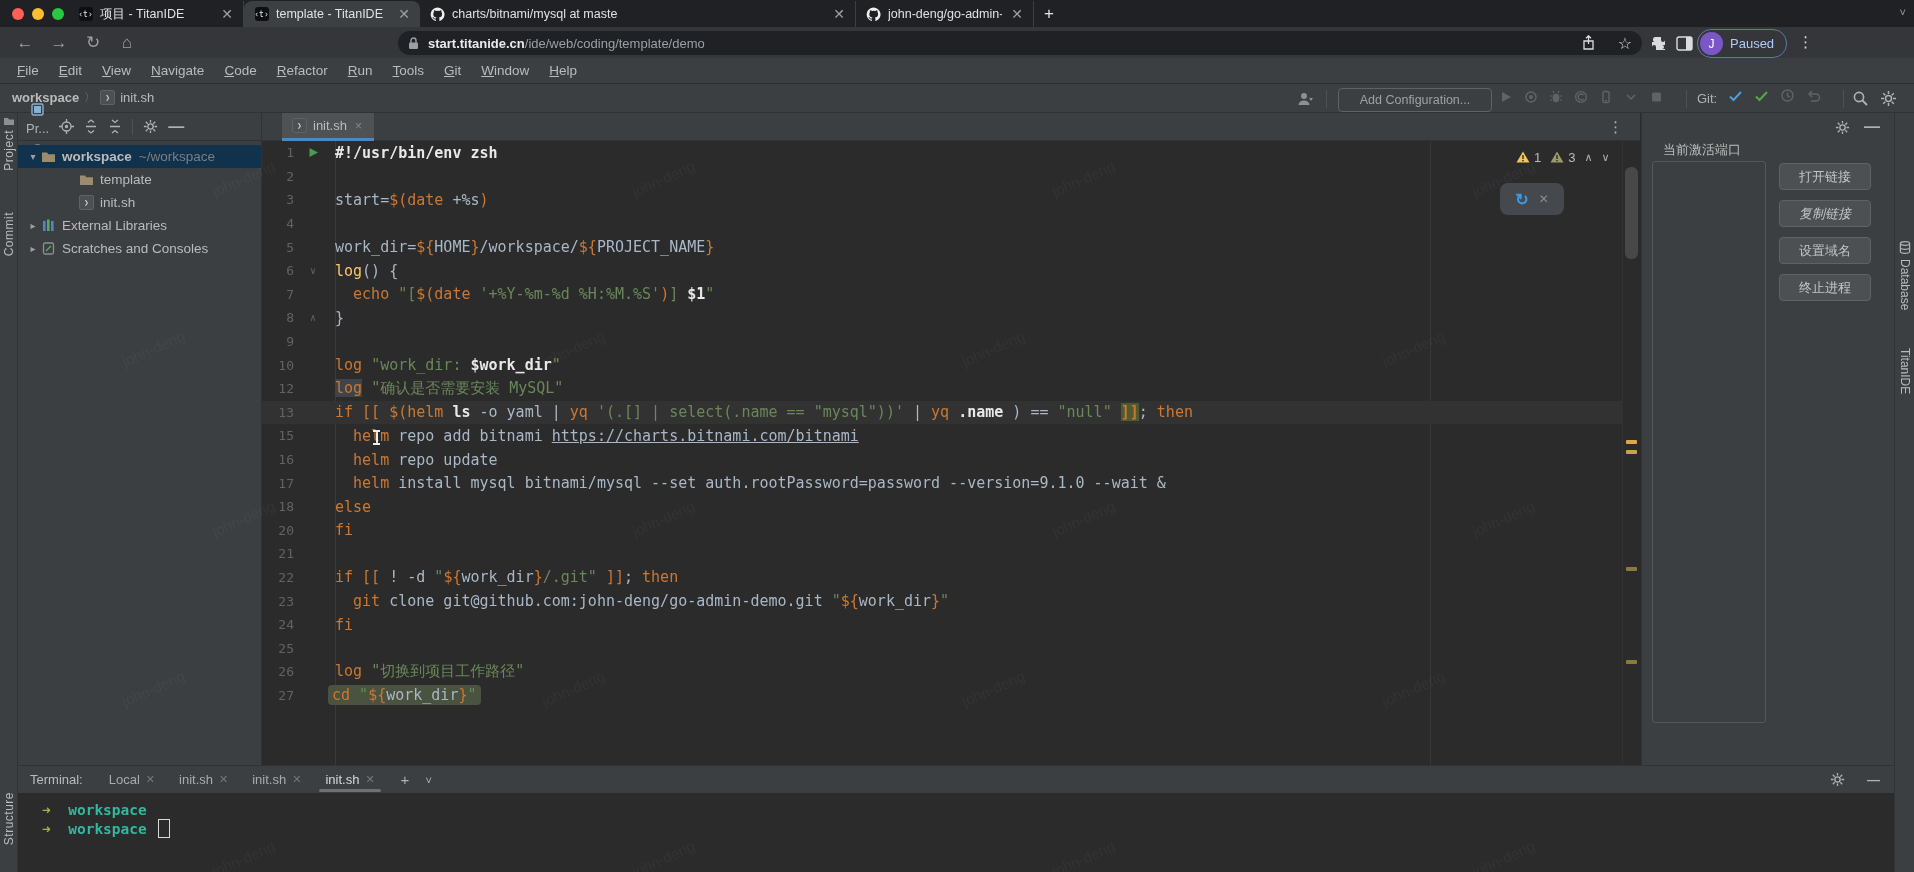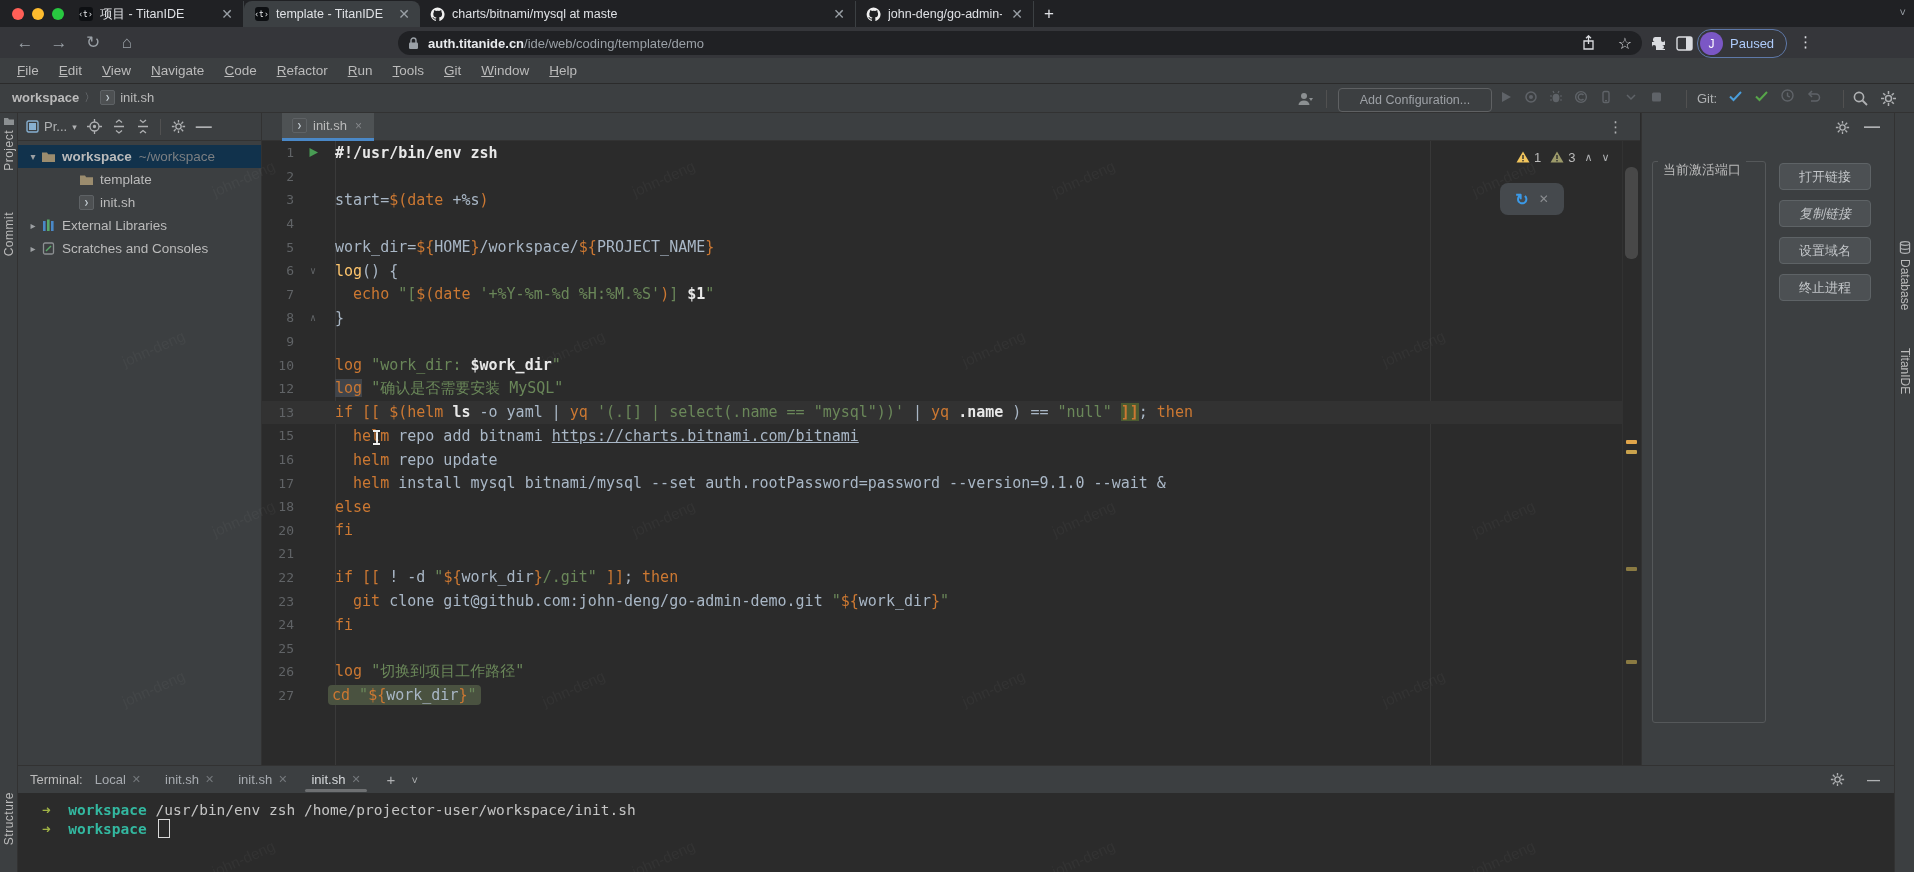--- a/index.html
+++ b/index.html
@@ -88,21 +88,21 @@
   #kebab-editor{left:1608px;top:118px;color:#afb1b3;font-size:15px;}
   #ibeam{left:372px;top:428px;width:9px;height:17px;color:#e8e8e8;}
   #ibeam:before{content:"";position:absolute;left:4px;top:2px;width:1.5px;height:13px;background:#efefef;box-shadow:0 0 1px #000;}
   #ibeam i{position:absolute;left:1px;width:7px;height:1.5px;background:#efefef;box-shadow:0 0 1px #000;}
   #ibeam i.b{top:15px;} #ibeam i.t{top:2px;}
   
   #rpanel{left:1641px;top:113px;width:253px;height:652px;background:#3c3f41;border-left:1px solid #323232;box-sizing:border-box;}
   #rpanel-head{position:absolute;top:0;left:0;width:100%;height:28px;display:flex;align-items:center;
     justify-content:flex-end;gap:14px;padding-right:14px;box-sizing:border-box;color:#afb1b3;}
   #rgroup{position:absolute;left:10px;top:48px;width:112px;height:560px;border:1px solid #55585a;border-radius:3px;}
-  #rgroup-label{position:absolute;left:16px;top:48px;background:#3c3f41;padding:0 5px;font-size:13px;color:#bbbbbb;}
+  #rgroup-label{position:absolute;left:16px;top:28px;background:#3c3f41;padding:0 5px;font-size:13px;color:#bbbbbb;}
   .rbtn{position:absolute;left:137px;width:90px;height:25px;background:#4c5053;border:1px solid #5e6366;border-radius:4px;
     color:#c3c6c9;font-size:13px;display:flex;align-items:center;justify-content:center;}
   
   #rightbar{left:1894px;top:113px;width:20px;height:759px;background:#3c3f41;border-left:1px solid #323232;box-sizing:border-box;}
   .stripe-label-r{writing-mode:vertical-rl;font-size:12px;color:#bbbbbb;}
   
   #terminal{left:18px;top:765px;width:1876px;height:107px;background:#2b2b2b;border-top:1px solid #323232;box-sizing:border-box;}
   #term-head{position:absolute;left:0;top:0;width:100%;height:27px;background:#3c3f41;display:flex;align-items:center;
     font-size:13px;color:#bbbbbb;padding-left:12px;box-sizing:border-box;}
   .termtab{display:flex;align-items:center;gap:6px;padding:0 12px;height:27px;box-sizing:border-box;color:#a7abb0;position:relative;}
@@ -166,21 +166,21 @@
     <span class="navico" style="margin-left:8px;">←</span>
     <span class="navico">→</span>
     <span class="navico">↻</span>
     <span class="navico">⌂</span>
   </div>
   <div id="omnibox" class="abs">
     <svg width="11" height="13" viewBox="0 0 11 13" style="margin-right:9px;">
       <rect x="1" y="5.5" width="9" height="6.5" rx="1.2" fill="#9aa0a6"></rect>
       <path d="M3 6 V3.5 a2.5 2.5 0 0 1 5 0 V6" fill="none" stroke="#9aa0a6" stroke-width="1.4"></path>
     </svg>
-    <span id="omni-host">auth.titanide.cn</span>
+    <span id="omni-host">start.titanide.cn</span>
       <span id="omni-path">/ide/web/coding/template/demo</span>
     <span style="flex:1;"></span>
     <svg width="15" height="16" viewBox="0 0 15 16" style="margin-right:22px;">
       <path d="M3 6 h9 v8 h-9 z M7.5 9 V1 M5 3.2 7.5 .8 10 3.2" fill="none" stroke="#dadce0" stroke-width="1.3"></path>
     </svg>
     <span style="color:#dadce0;font-size:16px;">☆</span>
   </div>
   <svg class="abs" width="17" height="17" viewBox="0 0 17 17" style="left:1650px;top:35px;">
     <path d="M6 2h5v3a2 2 0 1 0 4 0v0h0v5h-3a2 2 0 1 1 0 4h3v1h-9v-3a2 2 0 1 0-4 0v0H2V7h3a2 2 0 1 1 1-5z" fill="#dadce0"></path>
   </svg>
@@ -311,21 +311,21 @@
   </div>
   <div class="abs" style="left:0;top:212px;width:18px;display:flex;justify-content:center;">
     <span class="stripe-label">Commit</span>
   </div>
   <div class="abs" style="left:0;top:792px;width:18px;display:flex;justify-content:center;">
     <span class="stripe-label">Structure</span>
   </div>
 
   <div id="project" class="abs">
     <div id="proj-toolbar">
-      <span style="display:flex;align-items:center;gap:5px;">
+      <span style="display:flex;align-items:center;gap:5px;flex-direction:column;">
         <svg width="13" height="13" viewBox="0 0 13 13">
             <rect x="1" y="1" width="11" height="11" rx="1.5" fill="none" stroke="#87b0d1" stroke-width="1.4"></rect>
             <rect x="3" y="3" width="7" height="7" fill="#87b0d1"></rect>
           </svg>
         <span style="font-size:13px;">Pr...</span>
         <span style="font-size:9px;">▾</span>
       </span>
       <svg width="15" height="15" viewBox="0 0 15 15">
           <g stroke="#afb1b3" stroke-width="1.3" fill="none">
             <circle cx="7.5" cy="7.5" r="4.5"></circle>
@@ -514,21 +514,21 @@
         </svg>
       <span class="stripe-label-r">Database</span>
     </div>
     <div class="abs" style="left:0;top:235px;width:20px;display:flex;justify-content:center;">
       <span class="stripe-label-r">TitanIDE</span>
     </div>
   </div>
 
   <div id="terminal" class="abs">
     <div id="term-head">
-      <span style="">Terminal:</span>
+      <span style="margin-right:14px;">Terminal:</span>
       <span id="term-tabs" style="display:flex;">
           <span class="termtab">
             <span>Local</span>
             <span class="x">✕</span>
           </span>
           <span class="termtab">
             <span>init.sh</span>
             <span class="x">✕</span>
           </span>
           <span class="termtab">
@@ -545,21 +545,21 @@
       <span style="flex:1;"></span>
       <svg width="15" height="15" viewBox="0 0 17 17" style="margin-right:22px;">
           <g stroke="#afb1b3" stroke-width="1.5" fill="none">
             <circle cx="8.5" cy="8.5" r="3"></circle>
             <path d="M8.5 1v3M8.5 13v3M1 8.5h3M13 8.5h3M3.2 3.2l2.1 2.1M11.7 11.7l2.1 2.1M13.8 3.2l-2.1 2.1M5.3 11.7l-2.1 2.1"></path>
           </g>
         </svg>
       <span style="color:#afb1b3;font-weight:bold;margin-right:14px;">—</span>
     </div>
     <div id="term-body" style="position:absolute;left:24px;top:34px;">
-        <div class="termline"><span class="tt-ar">➜</span><span class="tt-ws">  workspace </span><span class="tt-tx">/usr/bin/env zsh /home/projector-user/workspace/init.sh</span></div>
+        <div class="termline"><span class="tt-ar">➜</span><span class="tt-ws">  workspace </span></div>
         <div class="termline"><span class="tt-ar">➜</span><span class="tt-ws">  workspace </span><span class="tt-cur"></span></div>
       </div>
   </div>
 
 <div class="wm" style="left: 210px; top: 170px;">john-deng</div>
     <div class="wm" style="left: 630px; top: 170px;">john-deng</div>
     <div class="wm" style="left: 1050px; top: 170px;">john-deng</div>
     <div class="wm" style="left: 1470px; top: 170px;">john-deng</div>
     <div class="wm" style="left: 120px; top: 340px;">john-deng</div>
     <div class="wm" style="left: 540px; top: 340px;">john-deng</div>

